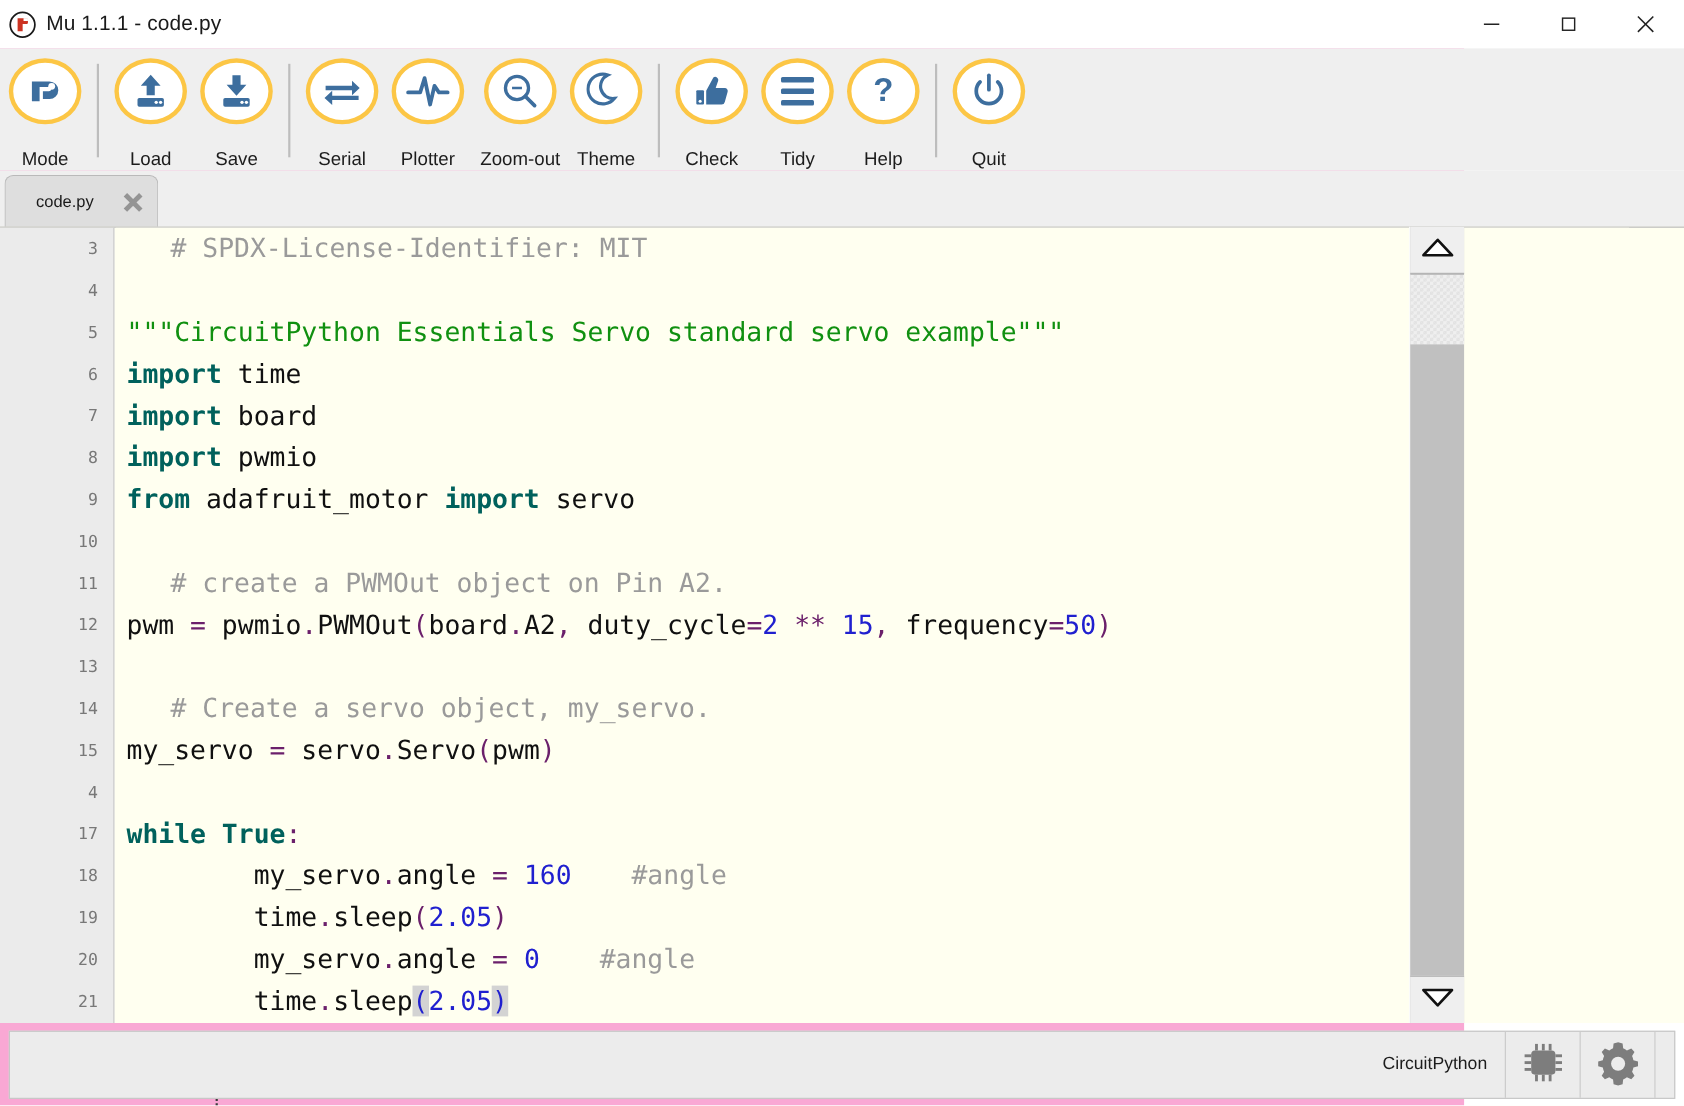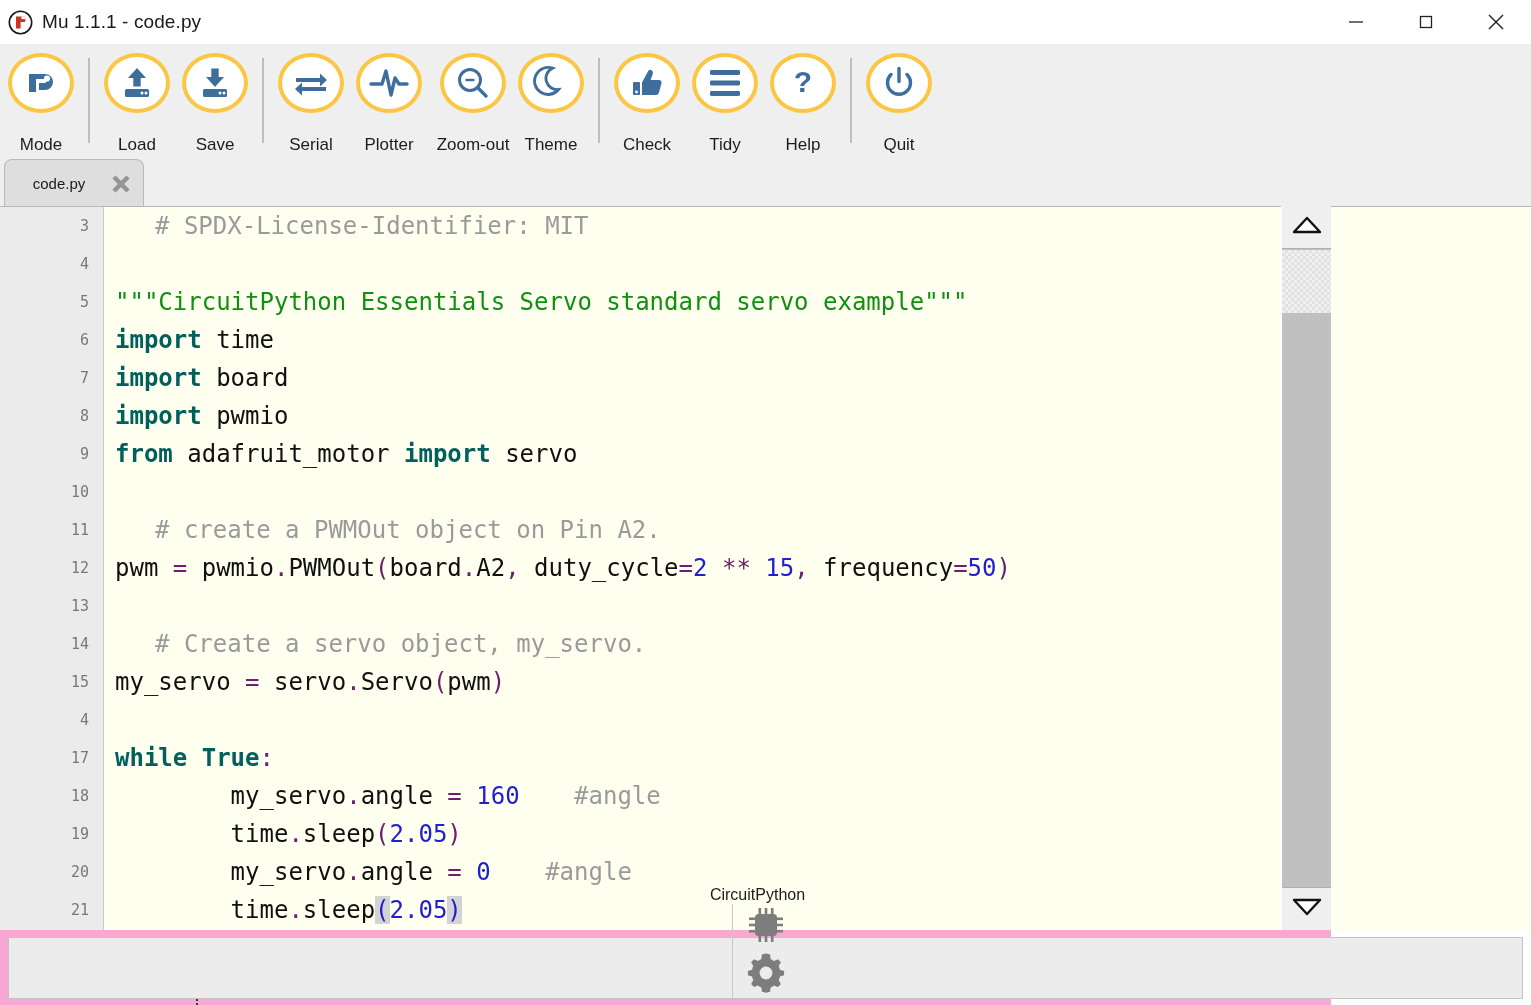--- a/index.html
+++ b/index.html
@@ -124,21 +124,21 @@
       linear-gradient(45deg, #e2e2e2 25%, transparent 25%, transparent 75%, #e2e2e2 75%),
       linear-gradient(45deg, #e2e2e2 25%, transparent 25%, transparent 75%, #e2e2e2 75%);
     background-size: 6px 6px; background-position: 0 0, 3px 3px;
     cursor: default;
   }
 
   
   .statusbar {
     position: absolute; left: 8px; bottom: 6px; width: 1515px; height: 62px;
     background: #ececec; border: 1px solid #c4c4c4;
-    display: flex; align-items: center; justify-content: flex-end; flex-direction: column;
+    display: flex; align-items: center; justify-content: flex-end;
   }
   .status-text {
     font-size: 16px; color: #1c1c1c; padding-right: 16px; white-space: nowrap;
   }
   .status-icon-cell {
     width: 68px; height: 60px; border-left: 1px solid #c9c9c9;
     display: flex; align-items: center; justify-content: center; cursor: default;
   }
   .status-end { width: 18px; height: 60px; border-left: 1px solid #c9c9c9; }
 </style>

